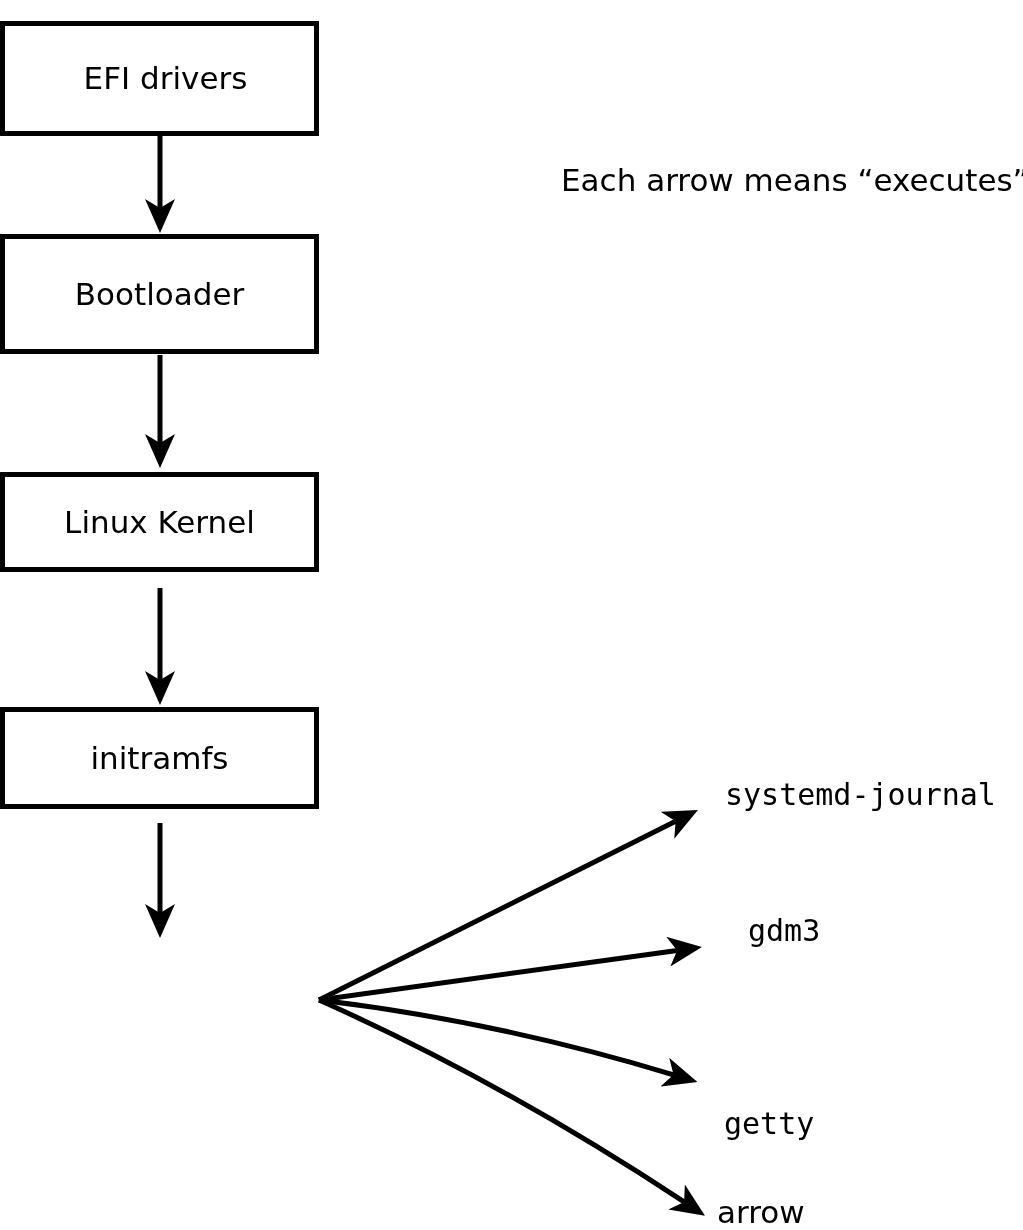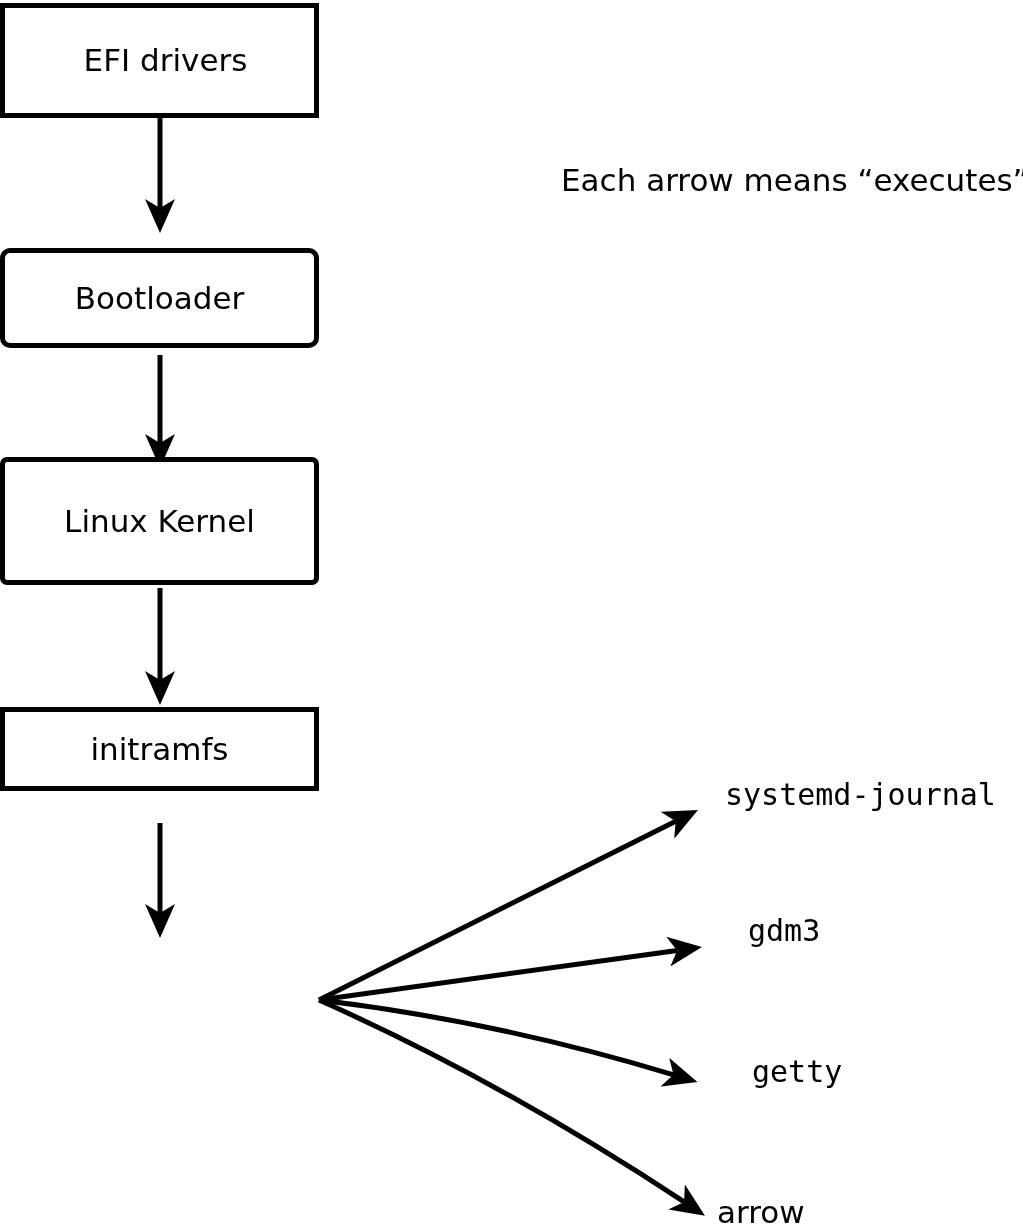--- a/index.html
+++ b/index.html
@@ -30,38 +30,38 @@
     box-sizing: border-box;
     border: 5px solid #000000;
     background: #ffffff;
     display: flex;
     align-items: center;
     justify-content: center;
     font-size: 31px;
     line-height: 1;
     white-space: nowrap;
   }
-  .box-efi        { top: 3px;   height: 115px; padding-left: 12px; }
-  .box-bootloader { top: 248px; height: 100px; border-radius: 10px; }
-  .box-kernel     { top: 457px; height: 128px; border-radius: 7px; }
-  .box-initramfs  { top: 707px; height: 84px; }
+  .box-efi        { top: 21px;   height: 115px; padding-left: 12px; }
+  .box-bootloader { top: 234px; height: 120px; }
+  .box-kernel     { top: 472px; height: 100px; }
+  .box-initramfs  { top: 707px; height: 102px; }
   .box-systemd    { top: 940px; height: 117px; }
 
   .target-label {
     position: absolute;
     transform: translateY(-50%);
     font-family: "DejaVu Sans Mono", "Liberation Mono", monospace;
     font-size: 30px;
     line-height: 1;
     white-space: nowrap;
     text-align: right;
   }
   .t-journal { left: 725px; top: 795px; }
   .t-gdm3    { left: 748px; top: 931px; }
-  .t-getty   { left: 724px; top: 1072px; margin-left: 28px; }
+  .t-getty   { left: 724px; top: 1124px; }
   .t-sshd    { left: 717px; top: 1212px;
                font-family: "DejaVu Sans", "Liberation Sans", sans-serif;
                font-size: 31px; }
 
   .note {
     position: absolute;
     left: 561px;
     top: 162px;
     font-size: 31px;
     line-height: 1.2;

